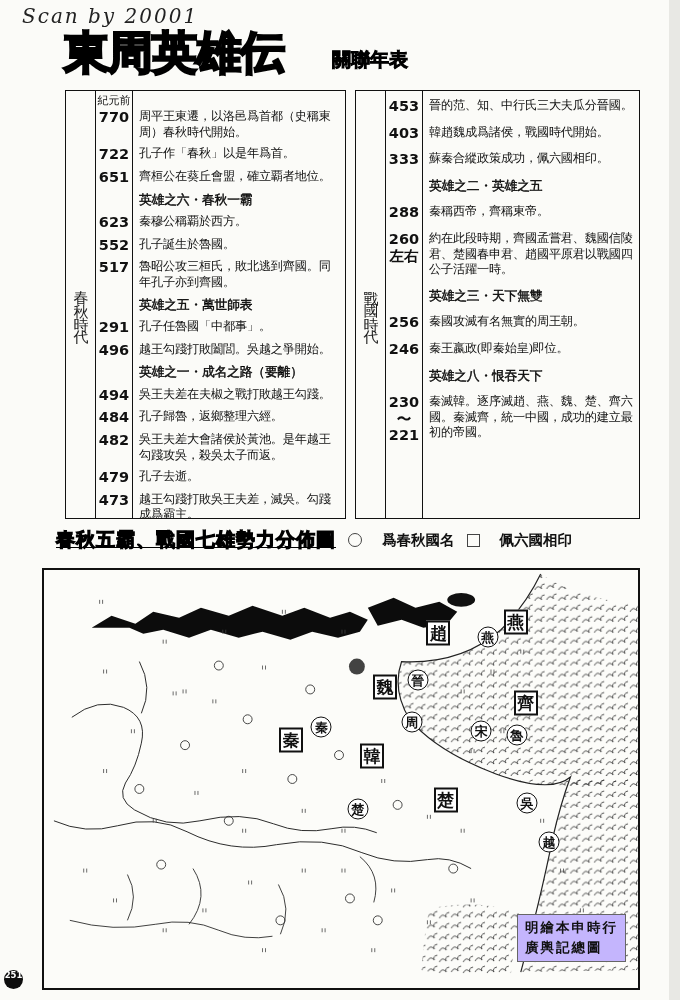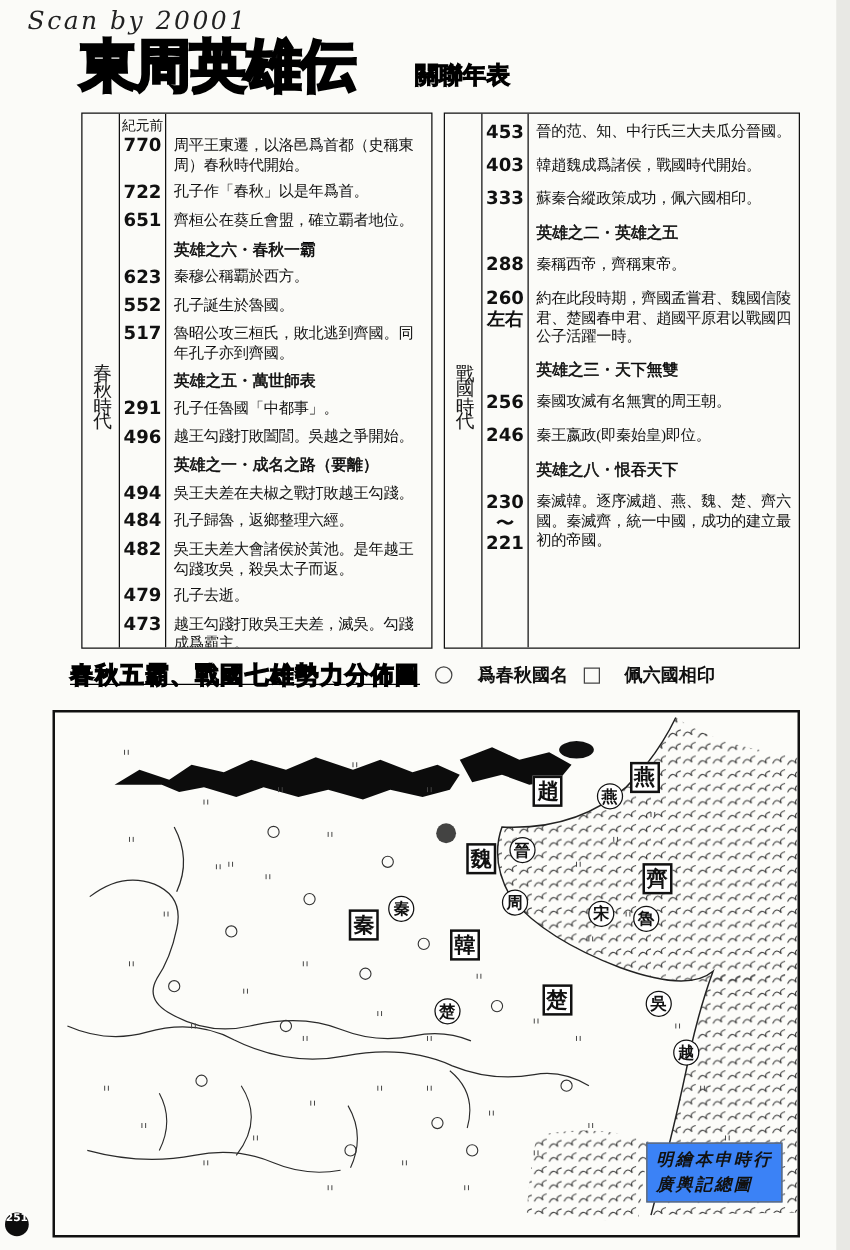--- a/index.html
+++ b/index.html
@@ -47,22 +47,22 @@
   
   .map-frame{position:absolute;left:42px;top:568px;width:598px;height:422px;
         border:2.6px solid #111;box-sizing:border-box;background:#fcfcf9;}
   .map-art{position:absolute;left:0;top:0;width:100%;height:100%;}
   .map-labels{position:absolute;left:0;top:0;right:0;bottom:0;}
   .chip{position:absolute;transform:translate(-50%,-50%);background:#fff;
         display:flex;align-items:center;justify-content:center;font-weight:700;line-height:1;
         box-sizing:border-box;}
   .chip.square{width:24px;height:25px;border:2px solid #111;font-size:17px;}
   .chip.circle{width:21px;height:21px;border:1.6px solid #111;border-radius:50%;font-size:13px;}
-  .map-caption{position:absolute;right:12px;bottom:26px;background:#3b82f6;border:1px solid #666;
-        padding:3px 7px;font-size:13.5px;font-weight:700;line-height:1.5;letter-spacing:2px;font-style:italic;}
+  .map-caption{position:absolute;right:12px;bottom:26px;background:#c4b5fd;border:1px solid #666;
+        padding:3px 7px;font-size:13.5px;font-weight:700;line-height:1.5;letter-spacing:2px;}
   
   .page-badge{position:absolute;left:4px;top:970px;width:19px;height:19px;border-radius:50%;
         background:#0d0d0d;color:#fff;display:flex;align-items:flex-start;justify-content:center;
         font-family:"DejaVu Sans",sans-serif;font-size:8.5px;font-weight:700;}
 </style>
 </head>
 <body>
 
 <div class="page">
 

